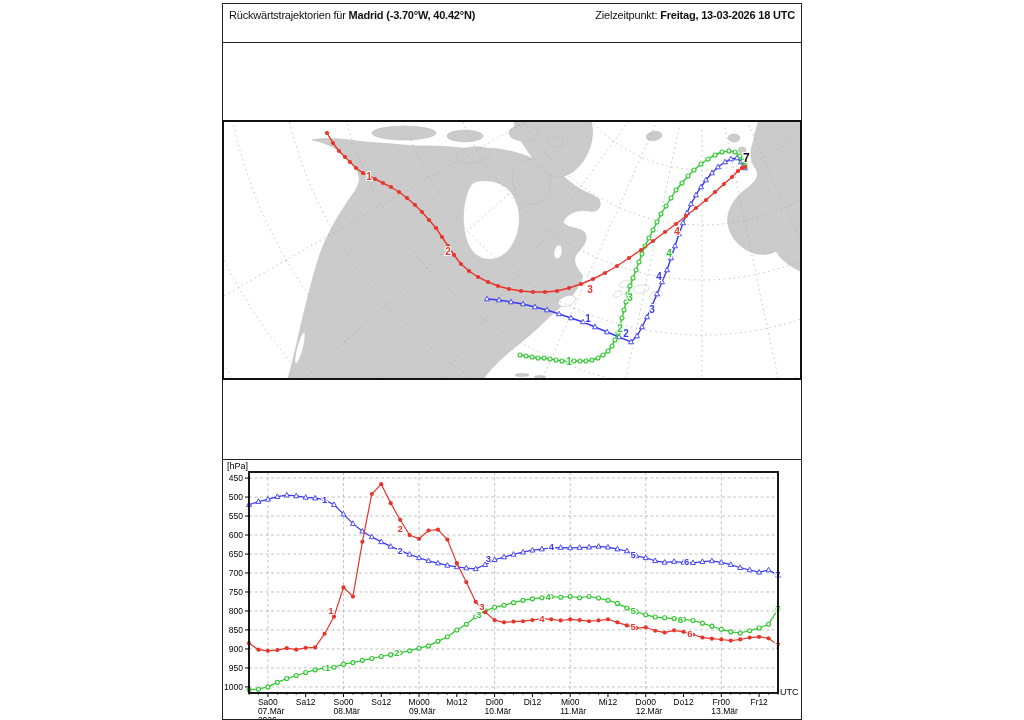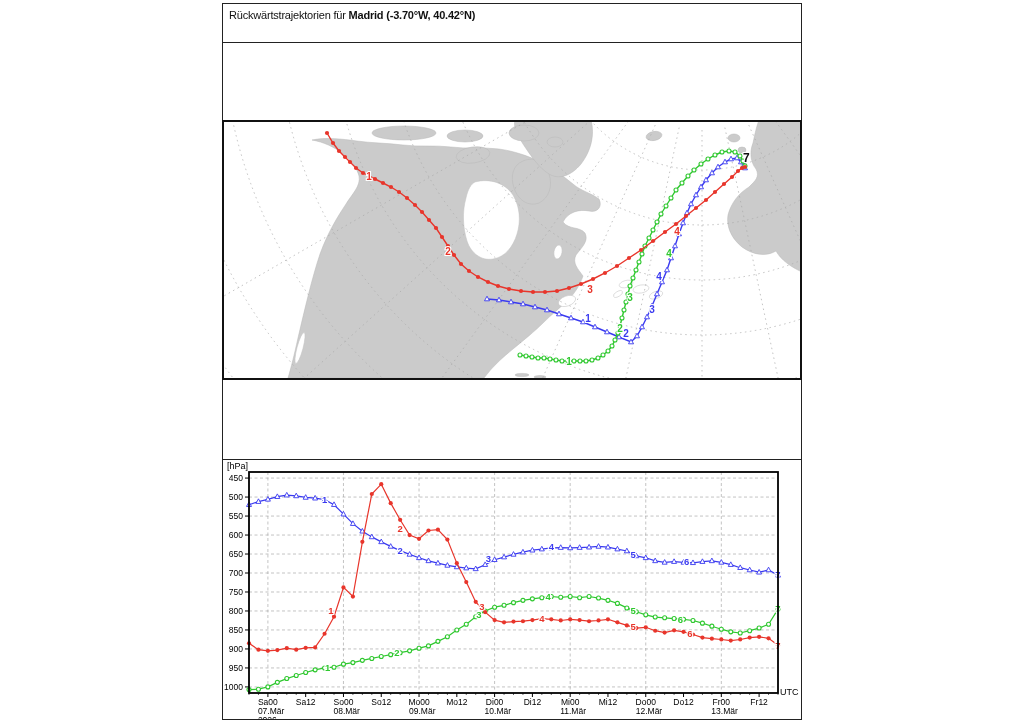--- a/index.html
+++ b/index.html
@@ -18,20 +18,21 @@
   text{font-family:"Liberation Sans","DejaVu Sans",sans-serif;}
 </style>
 </head>
 <body>
 
 <div class="col">
 
   <div class="hdr">
     <div class="hdr-row">
       <span><span>Rückwärtstrajektorien für </span><span class="b">Madrid (-3.70°W, 40.42°N)</span></span>
+      <span><span>Zielzeitpunkt: </span><span class="b">Freitag, 13-03-2026  18 UTC</span></span>
     </div>
   </div>
 
   <div class="mid">
     <div class="mapwrap">
       <svg id="mapsvg" width="580" height="260" viewBox="0 0 580 260">
           <defs>
             <clipPath id="mapclip">
               <rect x="1" y="1" width="578" height="258"></rect>
             </clipPath>

